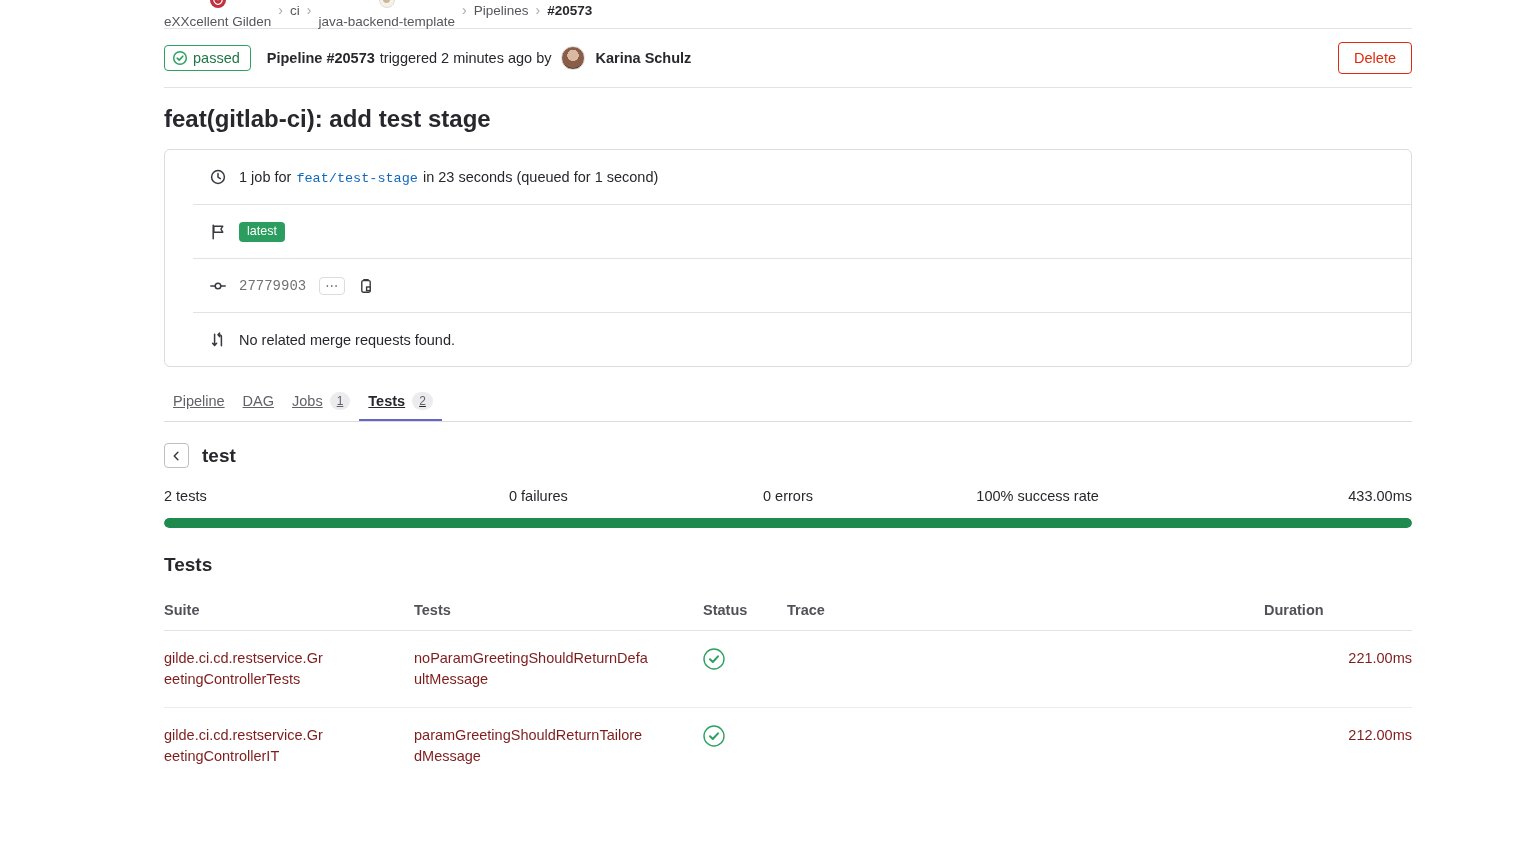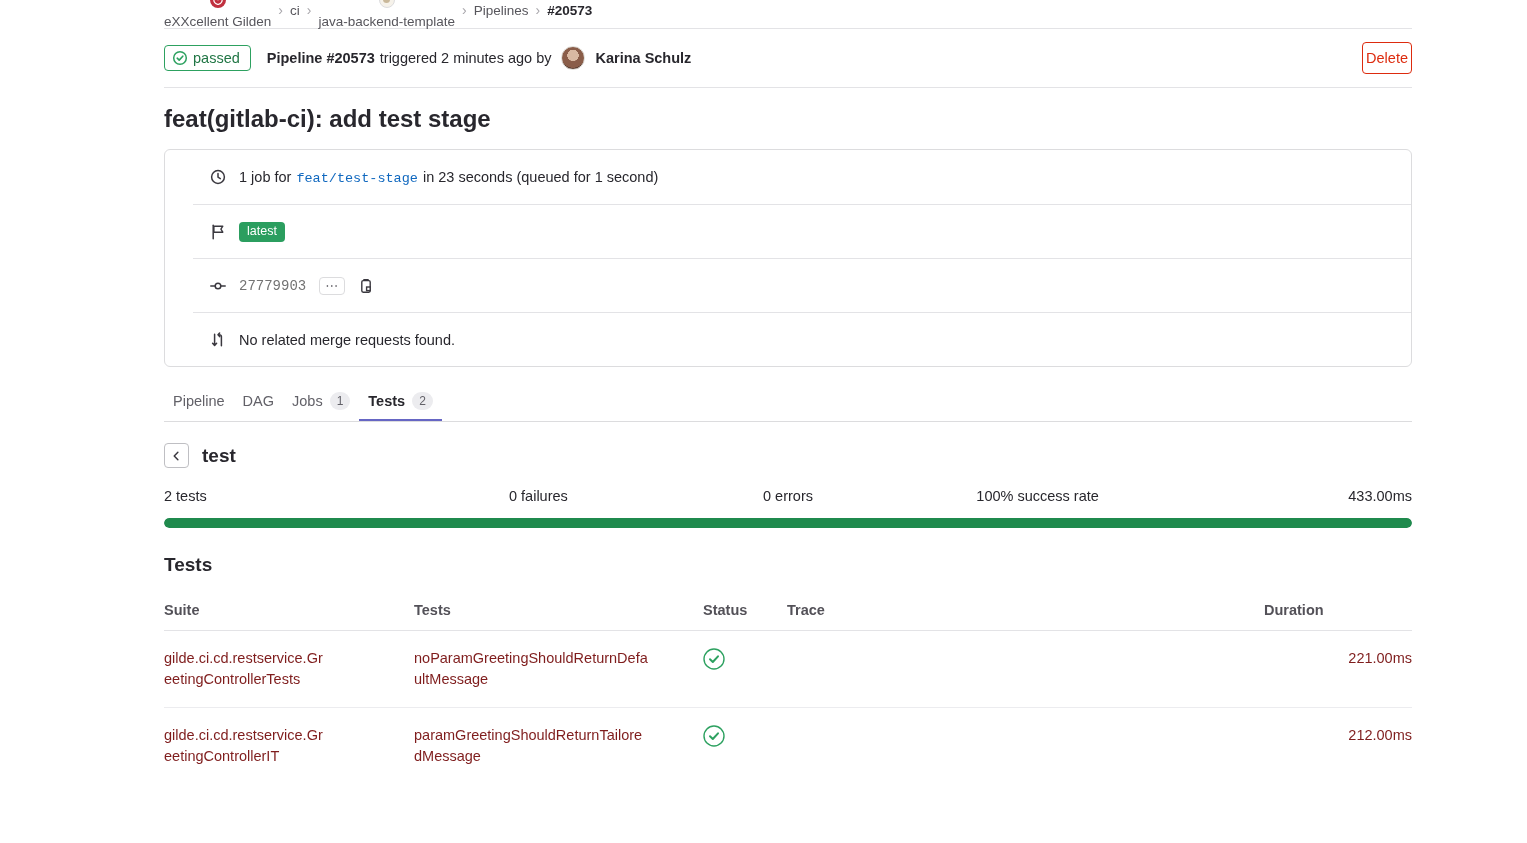--- a/index.html
+++ b/index.html
@@ -31,21 +31,21 @@
   .pipe-header { display:flex; align-items:center; padding:13px 0; }
   .status-badge { display:inline-flex; align-items:center; gap:5px; border:1px solid #2da160;
                   color:#217645; border-radius:4px; padding:4px 10px 4px 7px; font-size:14.5px;
                   background:#fff; cursor:pointer; }
   .pipe-meta { display:flex; align-items:center; gap:5px; margin-left:16px; }
   .pipe-meta .bold { font-weight:700; }
   .user-avatar { width:24px; height:24px; border-radius:50%; margin:0 5px;
                  background:radial-gradient(circle at 50% 38%, #d9b9a2 0 32%, #8a5d49 33% 70%, #5f4134 71%);
                  border:1px solid #e0ded9; cursor:pointer; }
   .delete-btn { margin-left:auto; border:1px solid #dd2b0e; color:#dd2b0e; background:#fff;
-                border-radius:4px; padding:7px 3px; font-size:14.5px; cursor:pointer;
+                border-radius:4px; padding:7px 15px; font-size:14.5px; cursor:pointer;
                 font-family:"Liberation Sans", sans-serif; }
 
   
   .commit-title { font-size:24px; font-weight:700; margin:17px 0 16px 0; color:#28272d; }
 
   
   .info-box { border:1px solid #dcdcde; border-radius:6px;padding-left:28px; }
   .info-row { display:flex; align-items:center; gap:13px; padding:0 17px; height:54px; }
   .info-row + .info-row { border-top:1px solid #e3e3e6; }
   .info-row .g-icon { color:#3a383f; flex:0 0 auto; display:flex; }
@@ -57,21 +57,21 @@
   .sha-link { font-family:"Liberation Mono", monospace; font-size:14px; color:#737373;
               text-decoration:none; cursor:pointer; }
   .ellipsis-btn { border:1px solid #dcdcde; background:#fff; border-radius:4px; height:18px;
                   padding:0 5px; display:inline-flex; align-items:center; cursor:pointer;
                   color:#535158; font-size:13px; line-height:1; letter-spacing:1px; }
   .copy-btn { background:none; border:none; padding:0; color:#3a383f; cursor:pointer; display:flex; }
 
   
   .tabs { display:flex; margin-top:16px; border-bottom:1px solid #dcdcde; }
   .tab { display:flex; align-items:center; gap:7px; padding:9px 9px 11px; color:#626168;
-         cursor:pointer; font-size:14.5px; }
+         cursor:pointer; font-size:14.5px;text-decoration:underline; }
   .tab.active { color:#28272d; font-weight:700; box-shadow: inset 0 -2px 0 0 #6666c4; }
   .tab-badge { background:#ececef; color:#626168; font-weight:400; font-size:12px;
                border-radius:10px; padding:1px 7px; line-height:1.35; }
 
   
   .suite-header { display:flex; align-items:center; gap:13px; margin-top:21px; }
   .back-btn { width:25px; height:25px; border:1px solid #bfbfc3; background:#fff; border-radius:4px;
               display:flex; align-items:center; justify-content:center; color:#3a383f; cursor:pointer; }
   .suite-title { font-size:19px; font-weight:700; }
 

